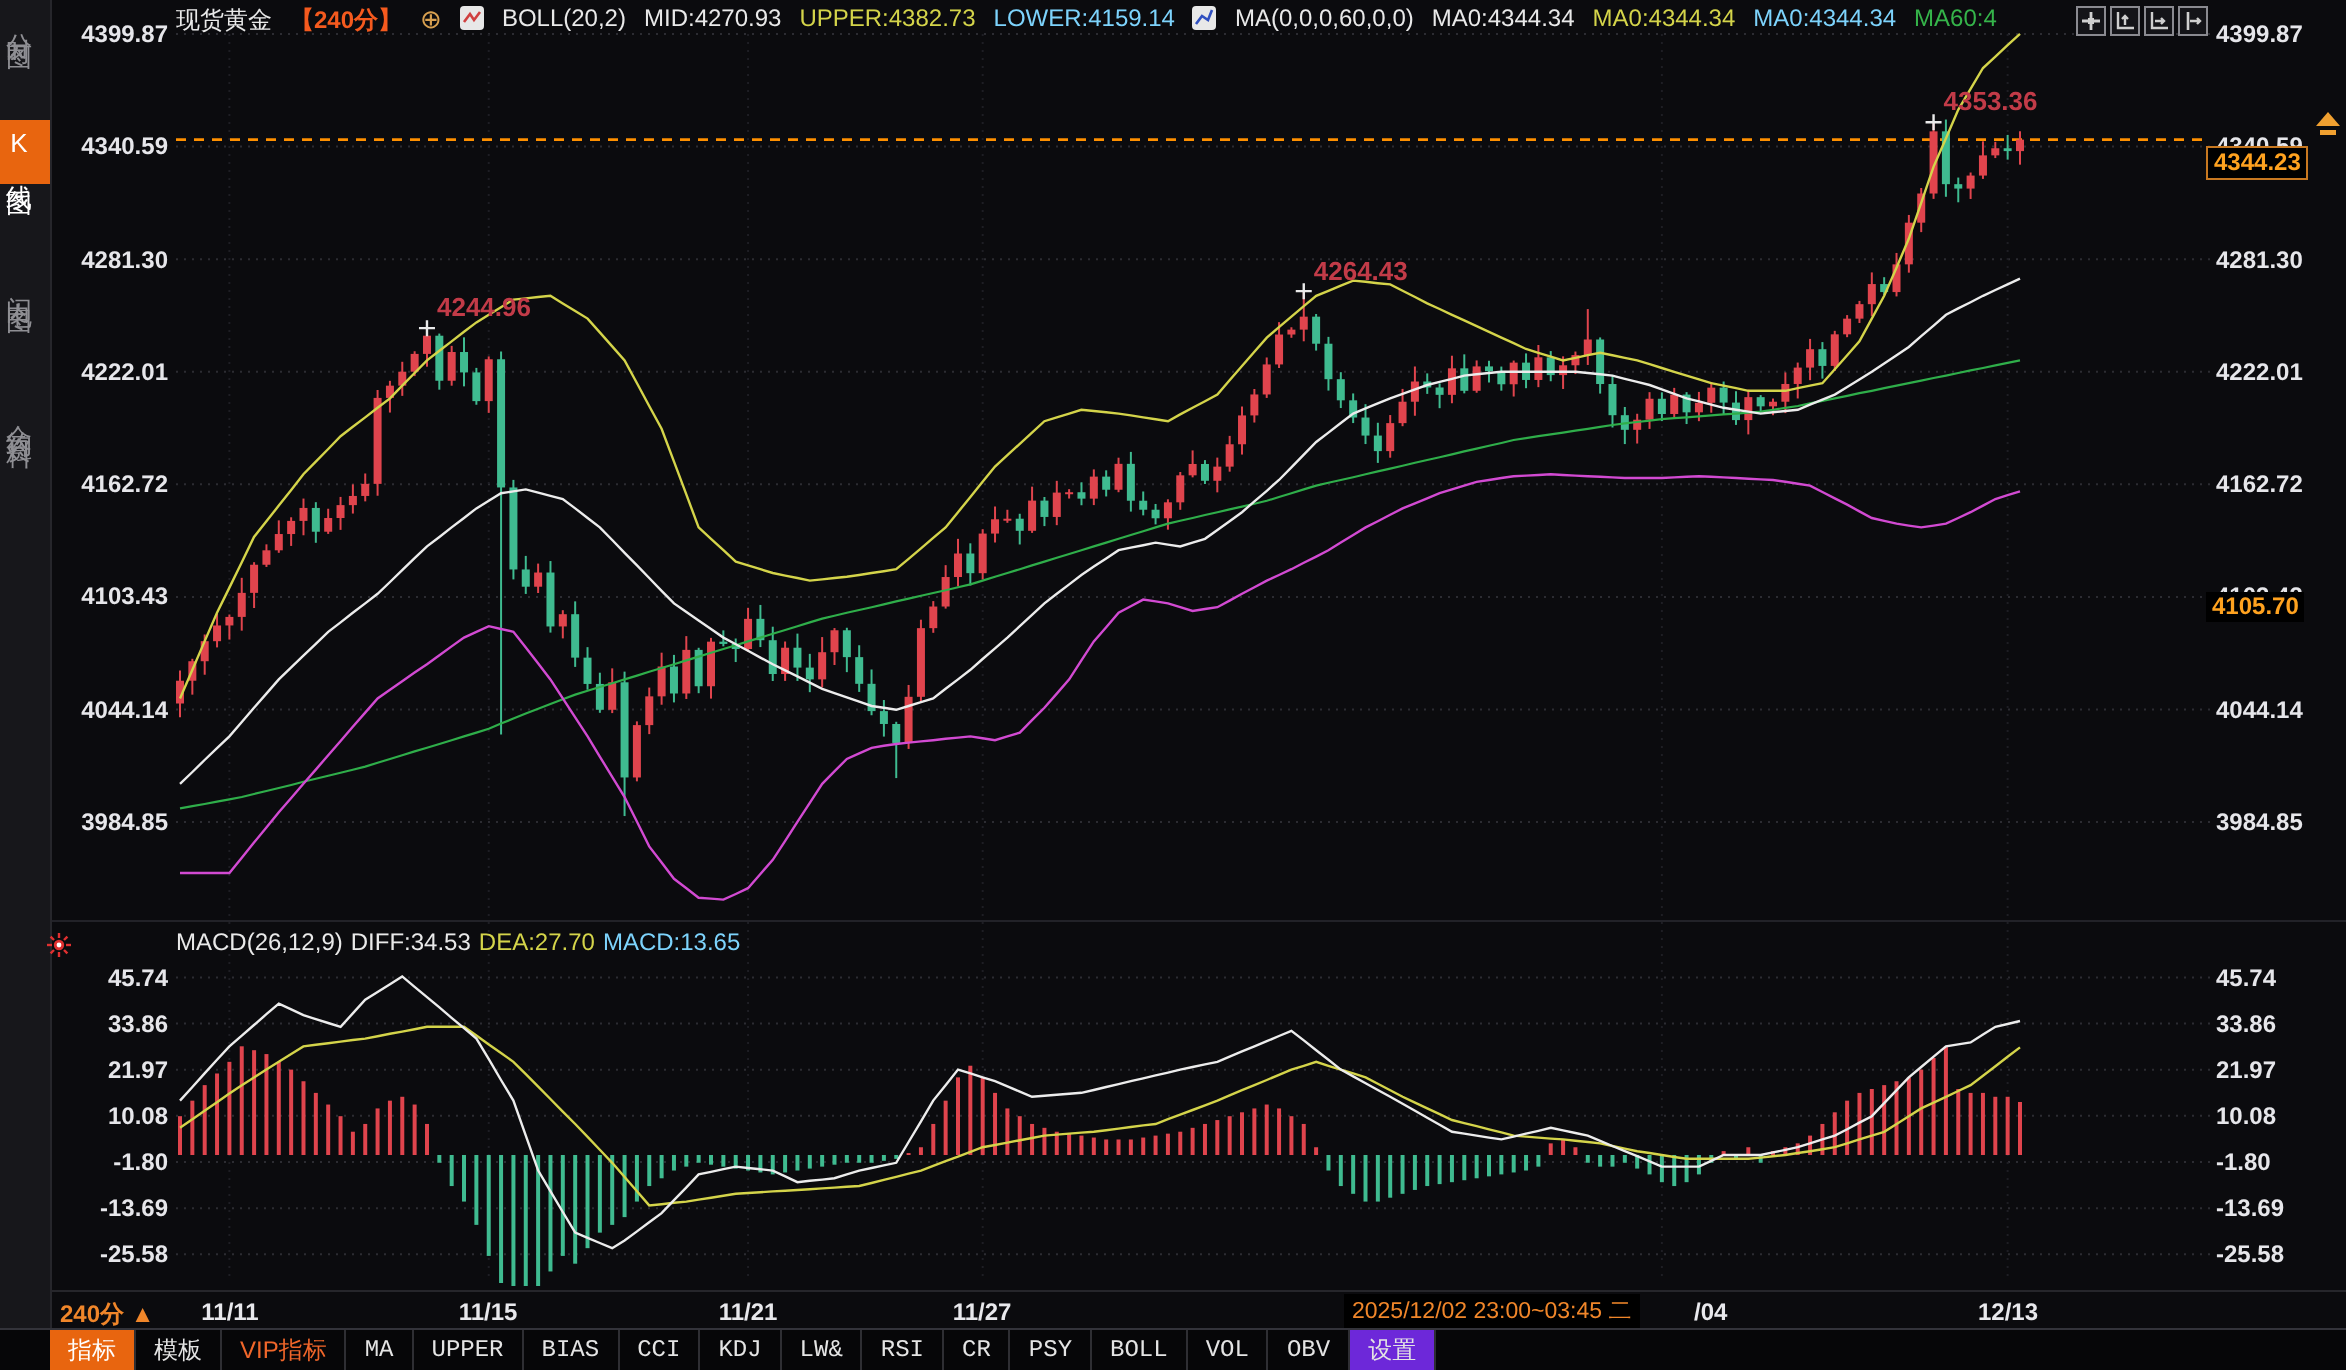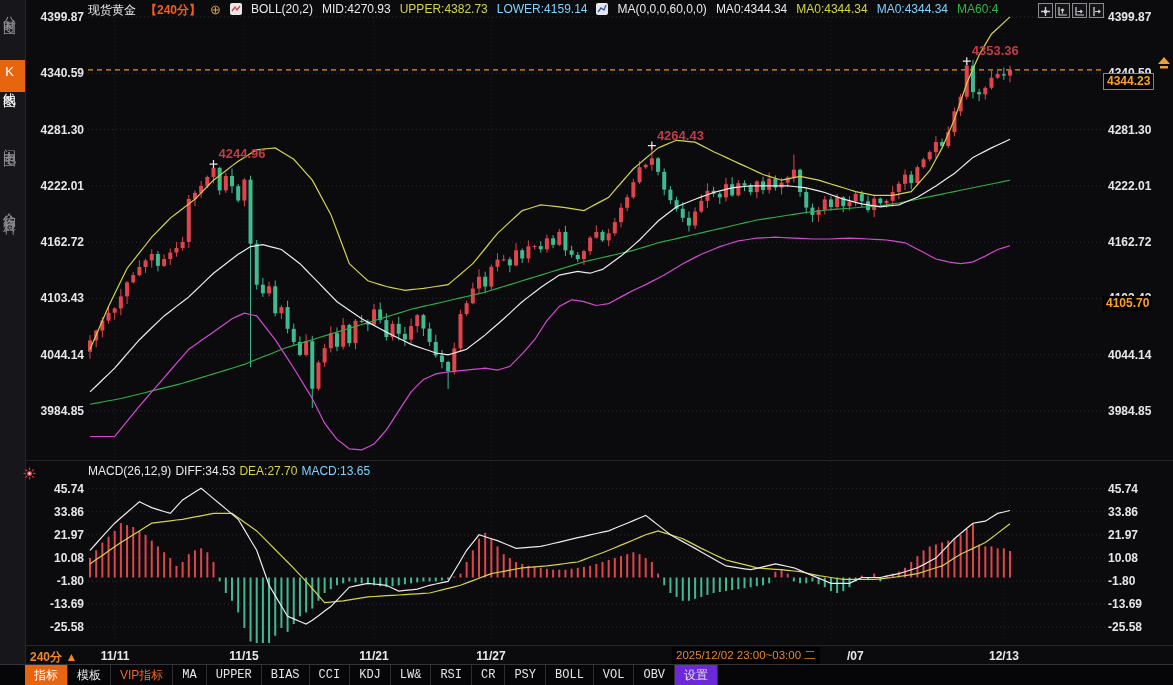--- a/index.html
+++ b/index.html
@@ -662,22 +662,22 @@
   <div class="ylab right" style="top:597px">-13.69</div>
   <div class="ylab right" style="top:620px">-25.58</div>
 
   <div class="xband">
     <span class="period-lab"><span>240分</span> <span>▲</span></span>
     <span class="xlab" style="left:90px">11/11</span>
     <span class="xlab" style="left:219px">11/15</span>
     <span class="xlab" style="left:349px">11/21</span>
     <span class="xlab" style="left:466px">11/27</span>
     <span class="xlab" style="left:979px">12/13</span>
-    <span class="partial">/07</span>
-    <span class="tooltip">2025/12/02 23:00~03:00 二</span>
+    <span class="partial">/04</span>
+    <span class="tooltip">2025/12/02 23:00~03:45 二</span>
   </div>
 
   <div class="bottombar">
     <div class="toolbar">
       <span class="titem cn active">指标</span>
       <span class="titem cn">模板</span>
       <span class="titem cn vip">VIP指标</span>
       <span class="titem">MA</span>
       <span class="titem">UPPER</span>
       <span class="titem">BIAS</span>

